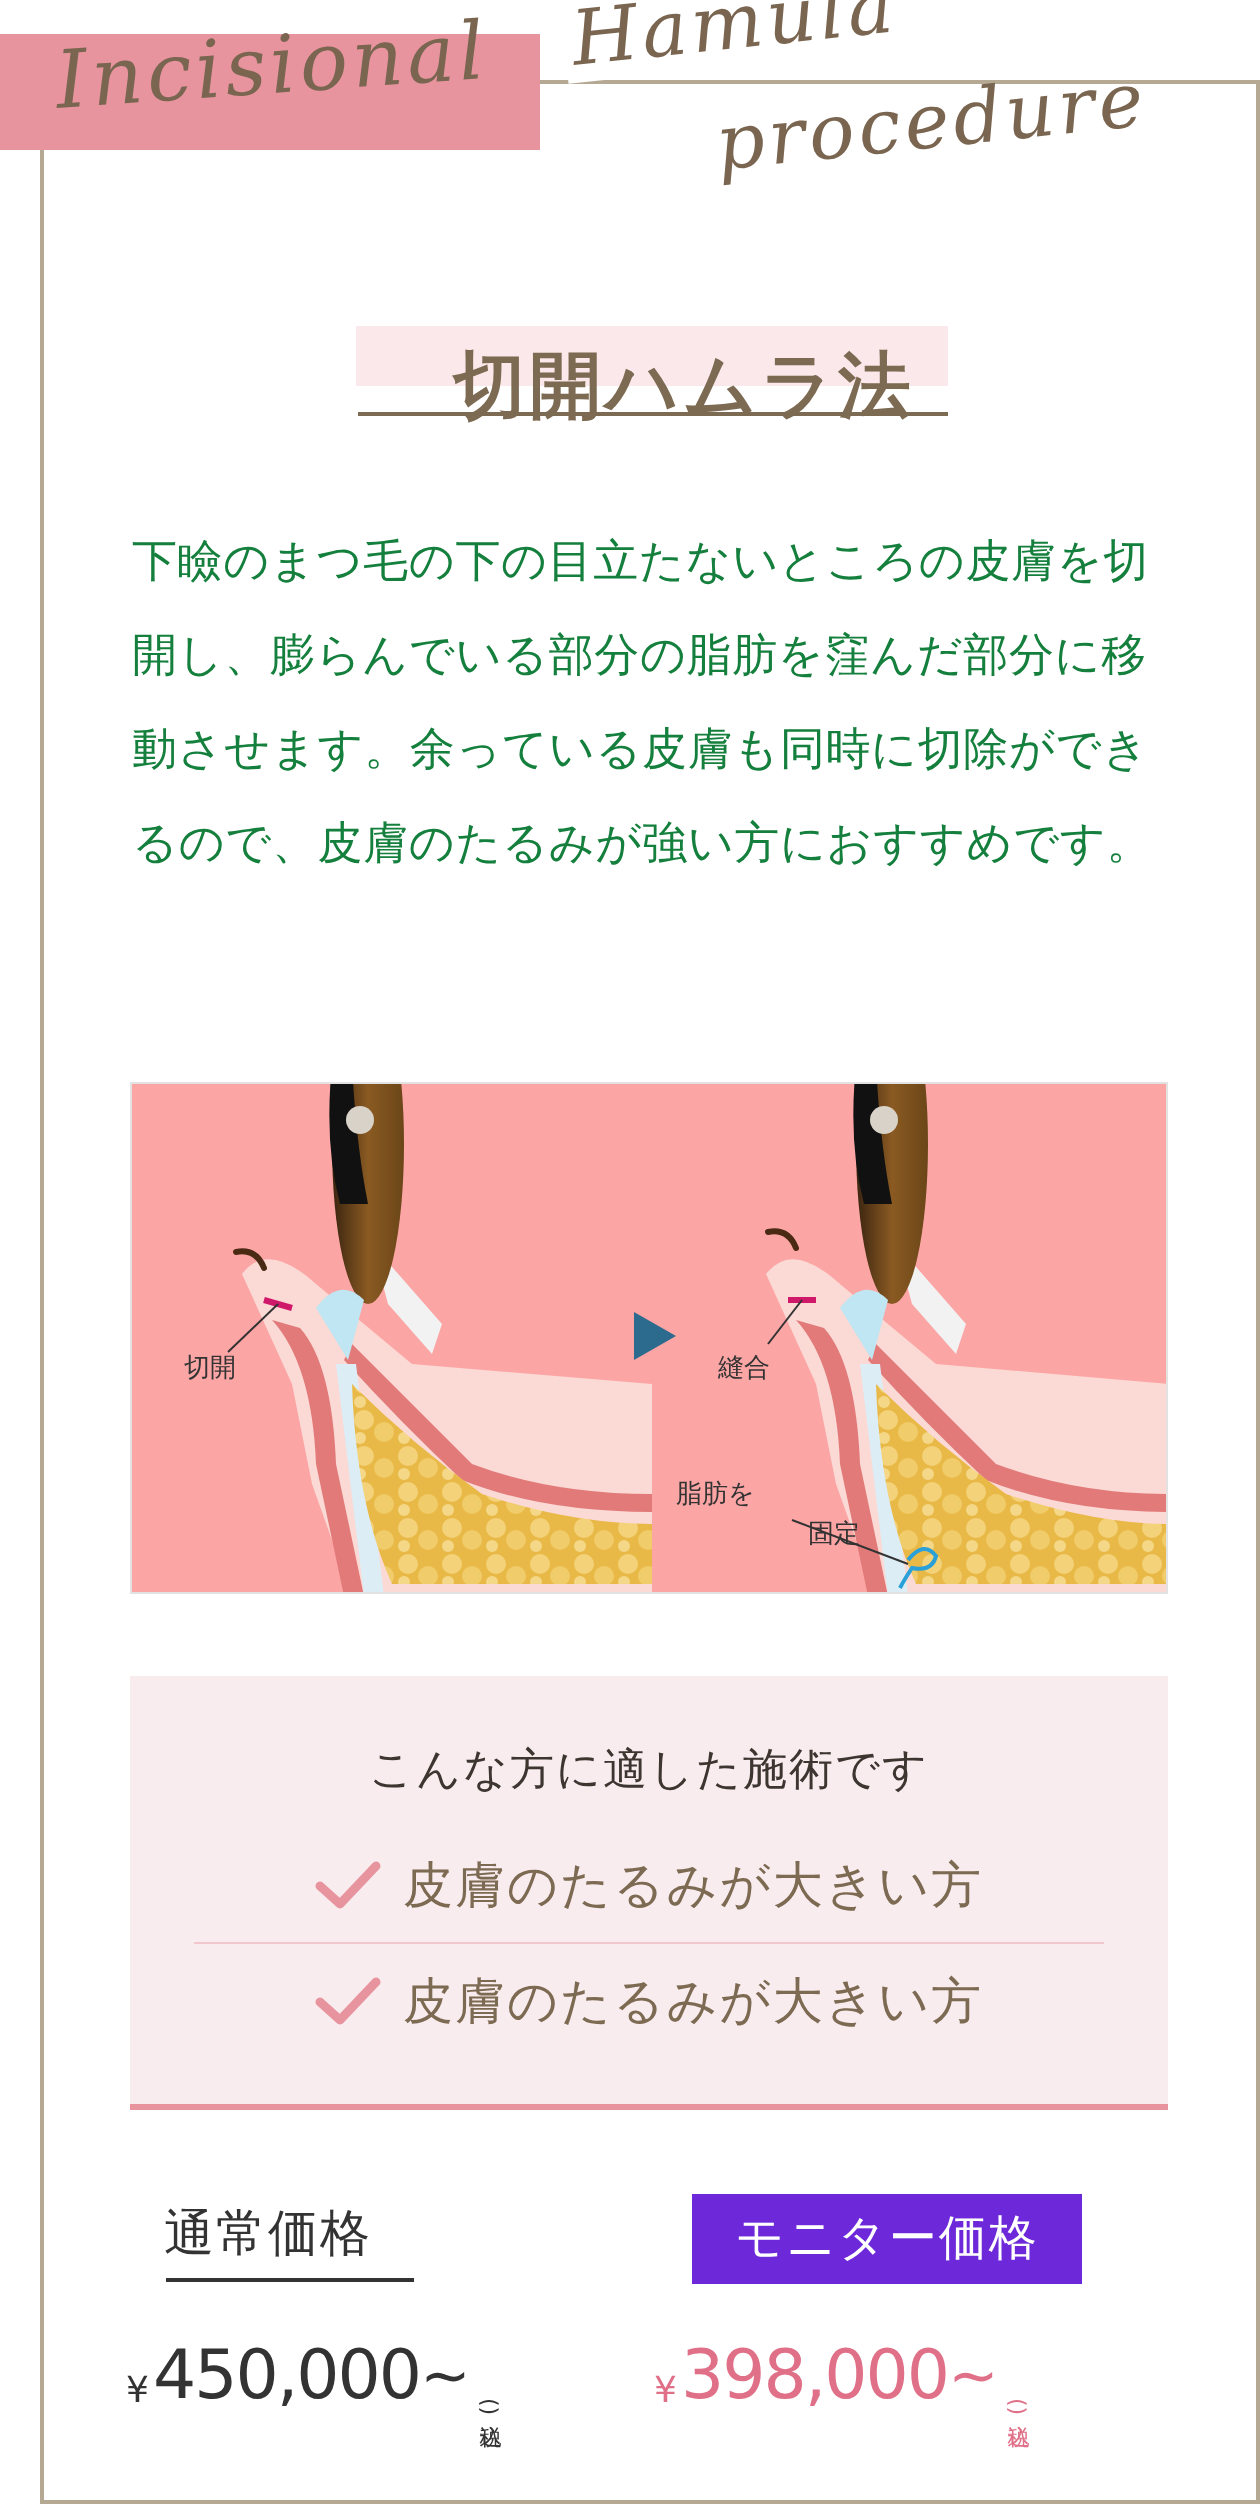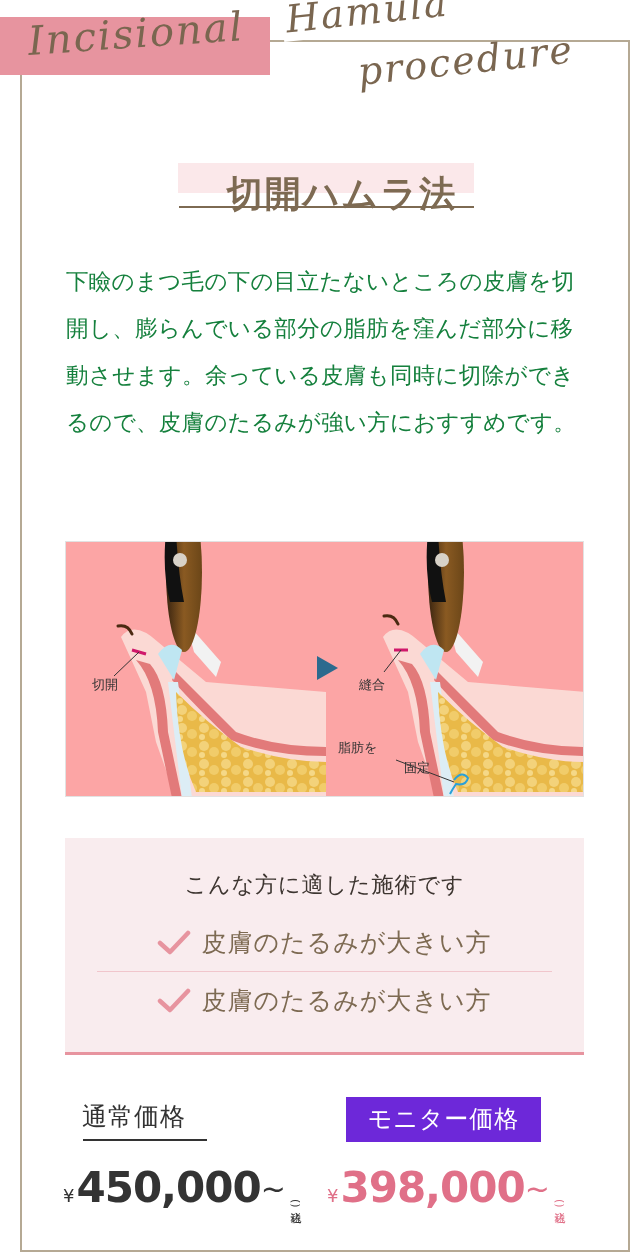--- a/index.html
+++ b/index.html
@@ -50,21 +50,21 @@
 
   
   .normal-label { left: 82px; top: 1100px; font-family: "DejaVu Serif", "Liberation Serif", serif;
                   font-size: 25px; color: #333333; letter-spacing: 1px; }
   .normal-underline { left: 83px; top: 1139px; width: 124px; height: 2px; background: #333333; }
   .monitor-label { left: 346px; top: 1097px; width: 195px; height: 45px; background: #6d28d9;
                    color: #ffffff; font-size: 24px; text-align: center; line-height: 45px;
                    letter-spacing: 1px; }
   .price { top: 1160px; display: flex; align-items: flex-end; white-space: nowrap; }
   .price .yen { font-size: 18px; margin-right: 2px; margin-bottom: 10px; }
-  .price .num { font-size: 42px; line-height: 56px; letter-spacing: -1px; font-weight: 700; }
+  .price .num { font-size: 34px; line-height: 56px; letter-spacing: -1px; font-weight: 400; }
   .price .tilde { font-size: 30px; margin-bottom: 10px; }
   .price .tax { font-size: 11px; line-height: 12px; writing-mode: vertical-rl; margin-left: 3px; margin-bottom: 8px; }
   .price-normal { left: 63px; color: #333333; }
   .price-monitor { left: 327px; color: #e07088; }
 </style>
 </head>
 <body>
 
 <div class="abs frame"></div>
 <div class="abs header-block"></div>

